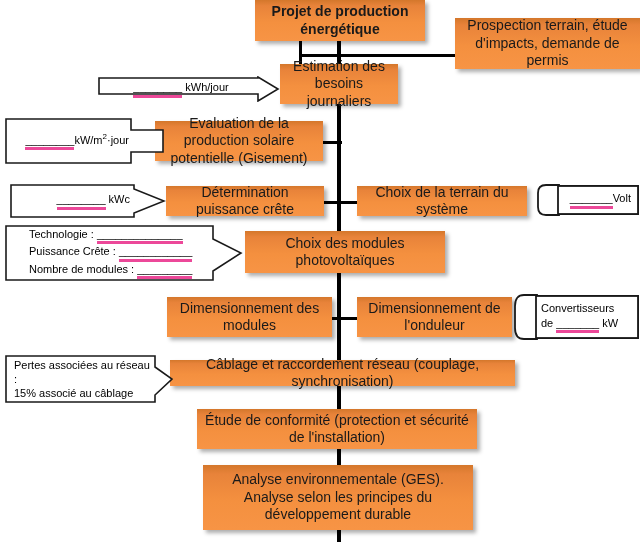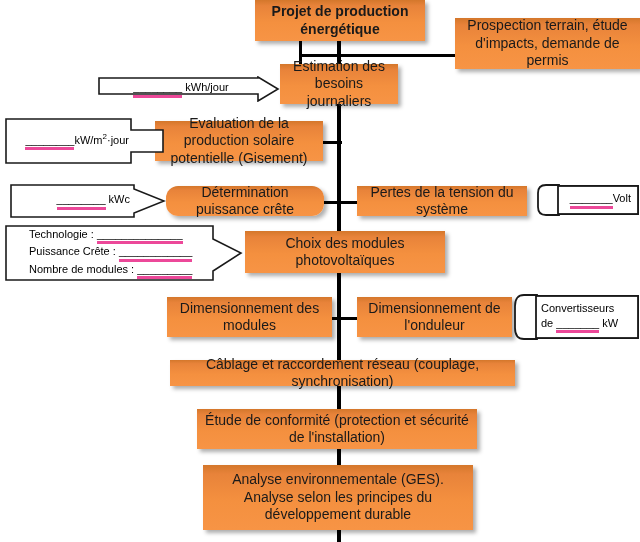--- a/index.html
+++ b/index.html
@@ -106,26 +106,26 @@
   </div>
 
   <div class="pbox" style="left:280px; top:64px; width:118px; height:40px;">
     <span>Estimation des besoins journaliers</span>
   </div>
 
   <div class="pbox" style="left:155px; top:121px; width:168px; height:40px;">
     <span>Evaluation de la production solaire potentielle (Gisement)</span>
   </div>
 
-  <div class="pbox" style="left:166px; top:186px; width:158px; height:30px;border-radius:12px;">
+  <div class="pbox" style="left:166px; top:186px; width:158px; height:30px;">
     <span>Détermination puissance crête</span>
   </div>
 
   <div class="pbox" style="left:357px; top:186px; width:170px; height:30px;">
-    <span>Pertes de la tension du système</span>
+    <span>Choix de la terrain du système</span>
   </div>
 
   <div class="pbox" style="left:245px; top:231px; width:200px; height:42px;">
     <span>Choix des modules photovoltaïques</span>
   </div>
 
   <div class="pbox" style="left:167px; top:297px; width:165px; height:40px;">
     <span>Dimensionnement des modules</span>
   </div>
 
@@ -220,14 +220,23 @@
     <div class="ctext" style="left:28px; top:0; width:94px; height:46px;">
       <div>Convertisseurs</div>
       <div>
         <span>de</span>
         <span class="blank">_______</span>
         <span>kW</span>
       </div>
     </div>
   </div>
 
+  <div class="callout" style="left:5px; top:355px; width:170px; height:48px;">
+    <svg width="170" height="48" viewBox="0 0 170 48">
+      <path d="M1 1 H150 V12 L167 24 L150 40 V47 H1 Z" fill="#ffffff" stroke="#1a1a1a" stroke-width="1.6" stroke-linejoin="miter"></path>
+    </svg>
+    <div class="ctext" style="left:9px; top:4px; width:138px; height:40px;">
+      <div>Pertes associées au réseau :</div>
+      <div>15% associé au câblage</div>
+    </div>
+  </div>
 
 </div>
 
 </body></html>

